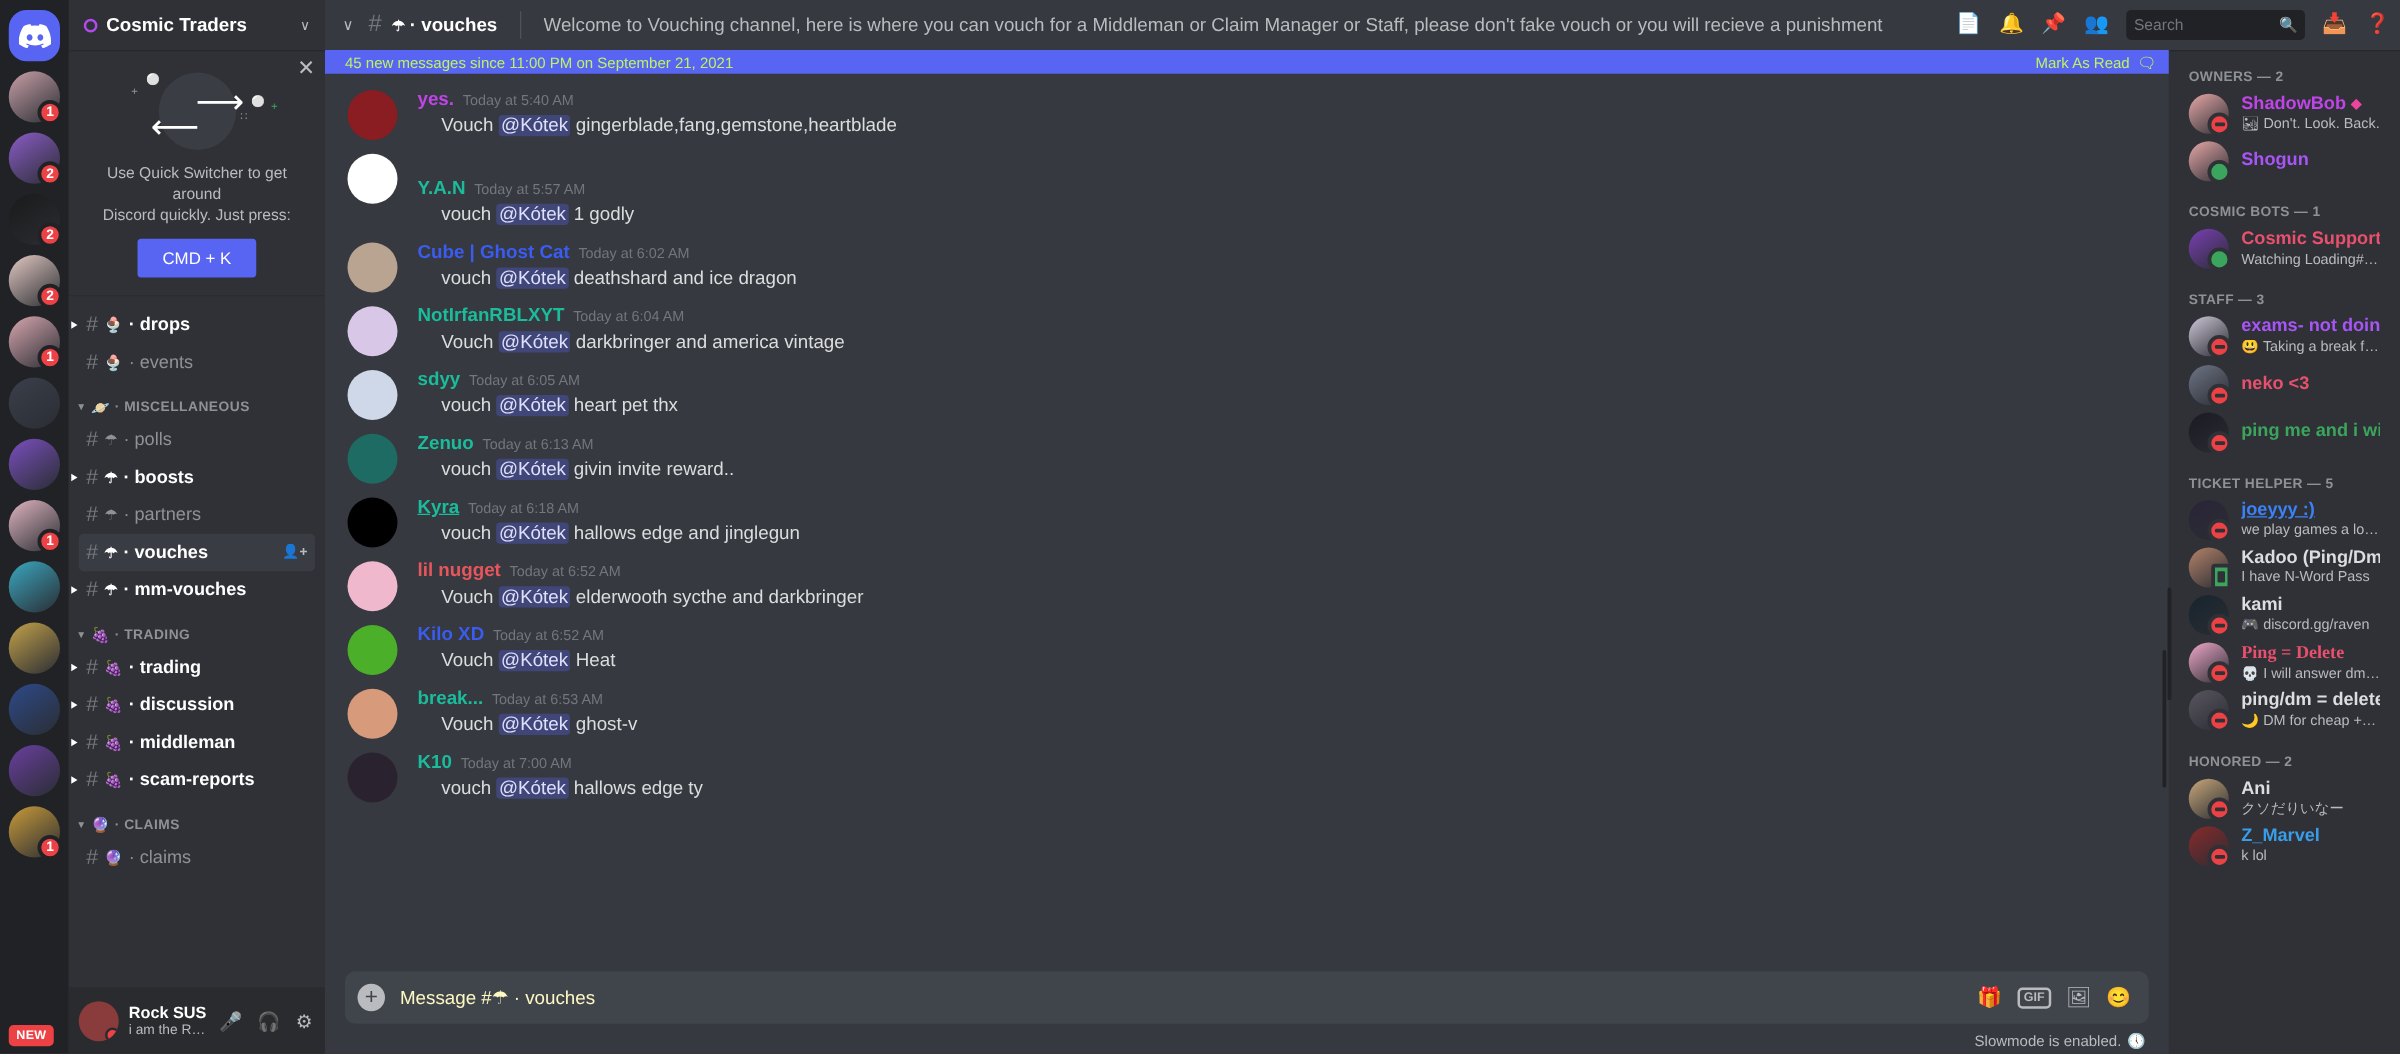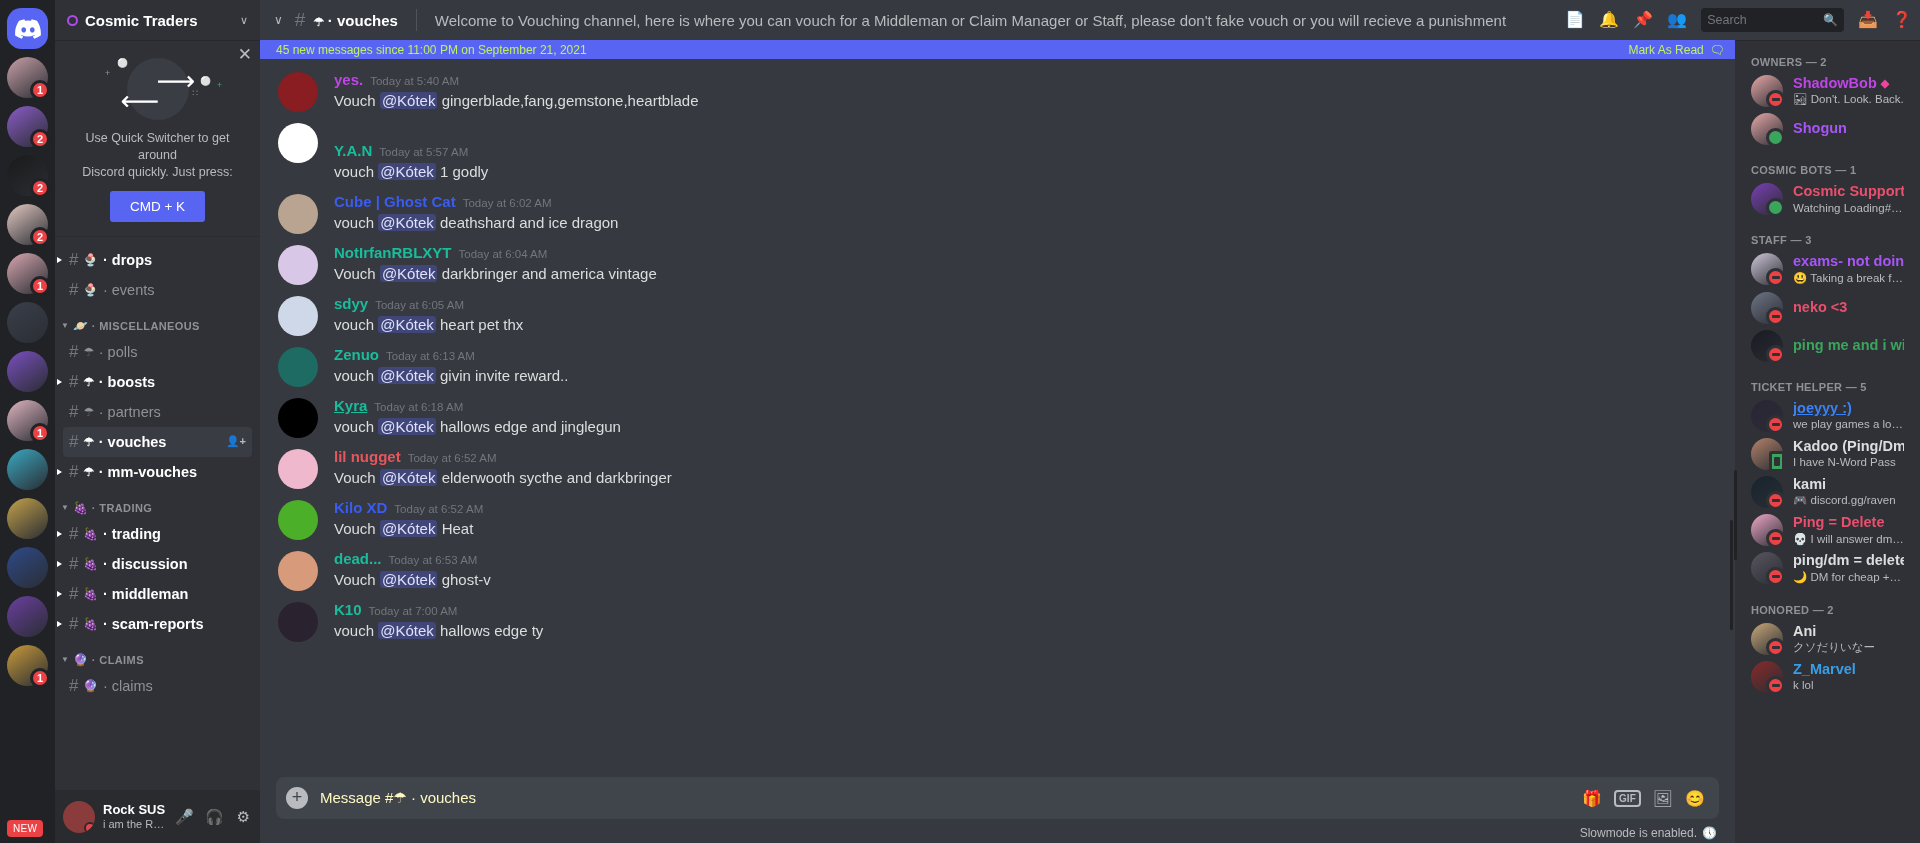--- a/index.html
+++ b/index.html
@@ -28,21 +28,21 @@
   }
   .server-icon.home { background:#5865f2; border-radius:35%; }
   .badge {
     position:absolute; right:-2px; bottom:-2px;
     background:#ed4245; color:#fff; border:3px solid #202225;
     border-radius:10px; min-width:20px; height:20px; line-height:14px;
     font-size:11px; font-weight:bold; text-align:center; padding:0 2px;
   }
   .newpill {
     position:absolute; bottom:6px; left:7px;
-    background:#ed4245; color:#fff; font-size:10px; font-weight:normal;
+    background:#ed4245; color:#fff; font-size:10px; font-weight:bold;
     border-radius:4px; padding:3px 6px; letter-spacing:.3px;
   }
 
   
   .sidebar {
     width:205px; flex:0 0 205px; background:#2f3136;
     display:flex; flex-direction:column; position:relative;
   }
   .guild-header {
     height:40px; display:flex; align-items:center; padding:0 12px;
@@ -170,21 +170,21 @@
   .msgs { flex:1; overflow:hidden; padding-top:22px; position:relative; }
   .msg { display:flex; gap:16px; padding:9px 16px 1px 18px; }
   .m-av {
     width:40px; height:40px; border-radius:50%; flex:0 0 40px; margin-top:1px;
     overflow:hidden; position:relative; background:#5d6067;
   }
   .m-body { flex:1; min-width:0; }
   .m-head { display:flex; align-items:baseline; gap:7px; line-height:1.2; }
   .m-name { font-size:15px; font-weight:600; }
   .m-time { font-size:11.5px; color:#72767d; }
-  .m-text { font-size:15px; color:#dcddde; line-height:1.38; margin-top:2px; }
+  .m-text { font-size:15px; color:#dcddde; line-height:1.38; margin-top:2px;margin-left:19px; }
   .mention {
     background:rgba(88,101,242,.32); color:#dee0fc; border-radius:3px;
     padding:0 2px; font-weight:500;
   }
 
   .composer { padding:0 16px 4px; }
   .composer-inner {
     background:#40444b; border-radius:8px; height:42px;
     display:flex; align-items:center; padding:0 14px 0 10px; gap:12px;
   }
@@ -566,21 +566,21 @@
                   <span class="m-name" style="color:#3a5cf0;">Kilo XD</span>
                   <span class="m-time">Today at 6:52 AM</span>
                 </div>
                 <div class="m-text">Vouch <span class="mention">@Kótek</span> Heat</div>
               </div>
             </div>
             <div class="msg">
               <div class="m-av" style="background:#d79a7a;"></div>
               <div class="m-body">
                 <div class="m-head">
-                  <span class="m-name" style="color:#1abc9c;">dead...</span>
+                  <span class="m-name" style="color:#1abc9c;">break...</span>
                   <span class="m-time">Today at 6:53 AM</span>
                 </div>
                 <div class="m-text">Vouch <span class="mention">@Kótek</span> ghost-v</div>
               </div>
             </div>
             <div class="msg">
               <div class="m-av" style="background:#2b2230;"></div>
               <div class="m-body">
                 <div class="m-head">
                   <span class="m-name" style="color:#1abc9c;">K10</span>
@@ -718,21 +718,21 @@
               </div>
               <div class="m-sub">🎮 discord.gg/raven</div>
             </div>
           </div>
           <div class="member">
             <div class="m-ava">
               <span class="img" style="background:linear-gradient(145deg,#f0a8c8,#2a2d33);"></span>
               <span class="st dnd"></span>
             </div>
             <div class="m-info">
-              <div class="m-uname" style="color:#e8506e;">
+              <div class="m-uname" style="color:#e8506e;font-family:Liberation Serif, serif;">
                 <span>Ping = Delete</span>
               </div>
               <div class="m-sub">💀 I will answer dm and ping a...</div>
             </div>
           </div>
           <div class="member">
             <div class="m-ava">
               <span class="img" style="background:linear-gradient(145deg,#5a5560,#2a2d33);"></span>
               <span class="st dnd"></span>
             </div>

